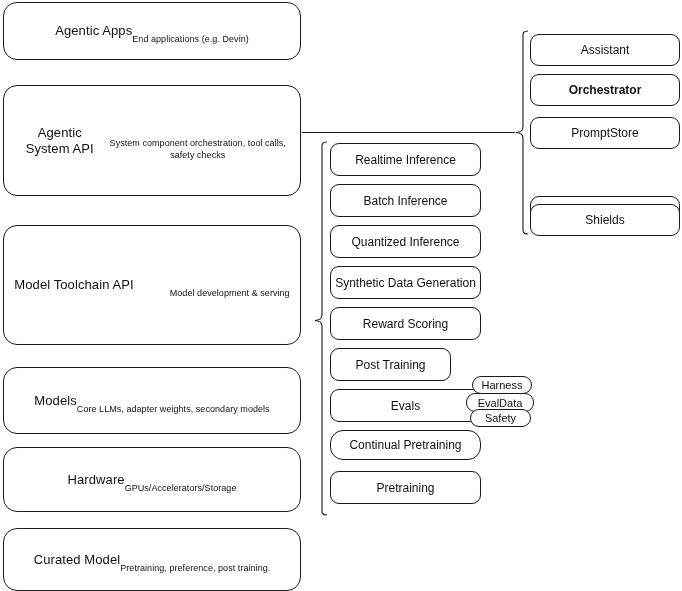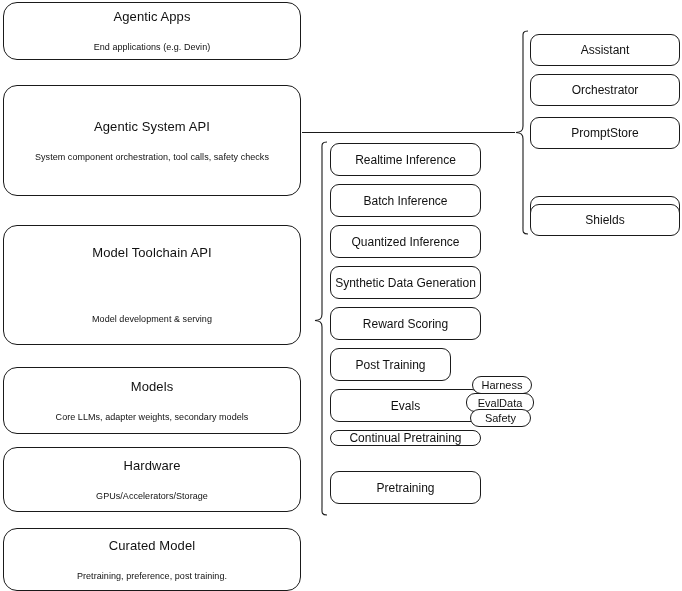--- a/index.html
+++ b/index.html
@@ -14,21 +14,21 @@
     background: #ffffff;
     font-family: "Liberation Sans", sans-serif;
     overflow: hidden;
   }
   .box {
     position: absolute;
     box-sizing: border-box;
     border: 1px solid #1a1a1a;
     background: #ffffff;
     display: flex;
-    flex-direction: column;
+    flex-direction: row;
     align-items: center;
     justify-content: center;
     text-align: center;
     color: #111111;
   }
   
   .layer {
     border-radius: 14px;
     padding: 4px 10px;
   }
@@ -150,41 +150,41 @@
   </div>
   <div class="box cap" style="left:330px; top:307px; width:151px; height:33px;">
     <span>Reward Scoring</span>
   </div>
   <div class="box cap" style="left:330px; top:348px; width:121px; height:33px;">
     <span>Post Training</span>
   </div>
   <div class="box cap" style="left:330px; top:389px; width:151px; height:33px;">
     <span>Evals</span>
   </div>
-  <div class="box cap" style="left:330px; top:430px; width:151px; height:16px;">
+  <div class="box cap" style="left:330px; top:430px; width:151px; height:30px;border-radius:13px;">
     <span>Continual Pretraining</span>
   </div>
   <div class="box cap" style="left:330px; top:471px; width:151px; height:33px;">
     <span>Pretraining</span>
   </div>
 
   <div class="pill" style="left:472px; top:376px; width:60px; height:18px;">
     <span>Harness</span>
   </div>
   <div class="pill" style="left:466px; top:393px; width:68px; height:19px;">
     <span>EvalData</span>
   </div>
   <div class="pill" style="left:470px; top:409px; width:61px; height:18px;">
     <span>Safety</span>
   </div>
 
   <div class="box cap" style="left:530px; top:34px; width:150px; height:32px;">
     <span>Assistant</span>
   </div>
-  <div class="box cap" style="left:530px; top:74px; width:150px; height:32px;">
+  <div class="box cap" style="left:530px; top:74px; width:150px; height:32px;font-weight:bold;">
     <span>Orchestrator</span>
   </div>
   <div class="box cap" style="left:530px; top:117px; width:150px; height:32px;">
     <span>PromptStore</span>
   </div>
   <div class="box cap" style="left:530px; top:160px; width:150px; height:32px;margin-top:36px;">
     <span>MemoryBank</span>
   </div>
   <div class="box cap" style="left:530px; top:204px; width:150px; height:32px;">
     <span>Shields</span>

